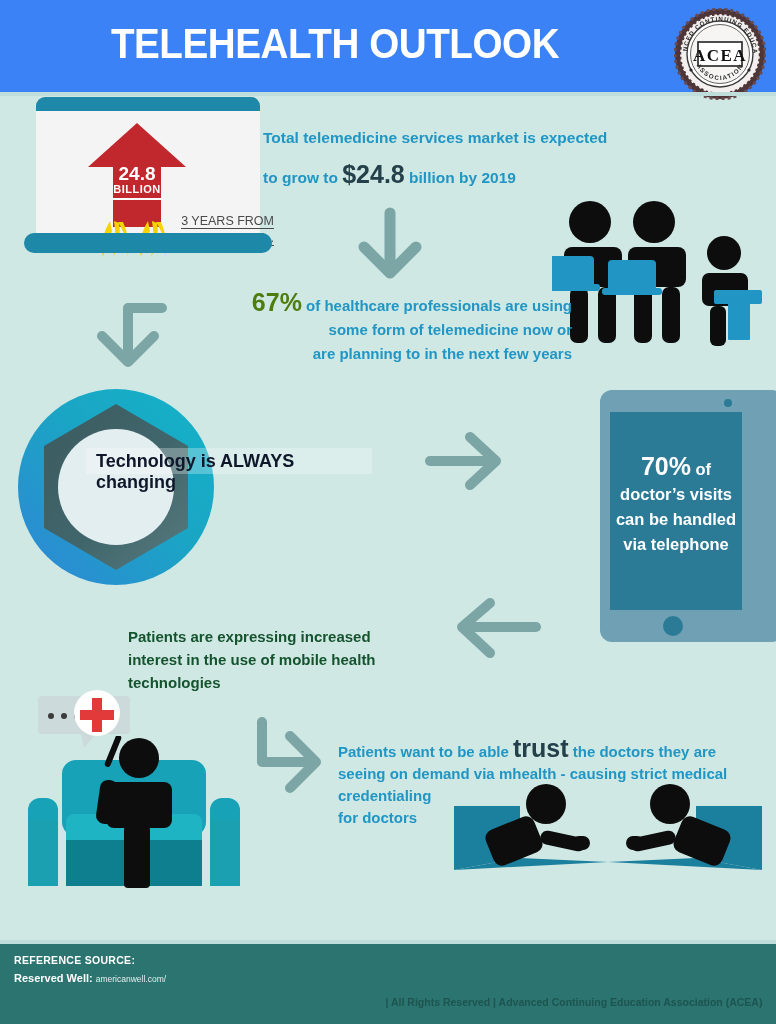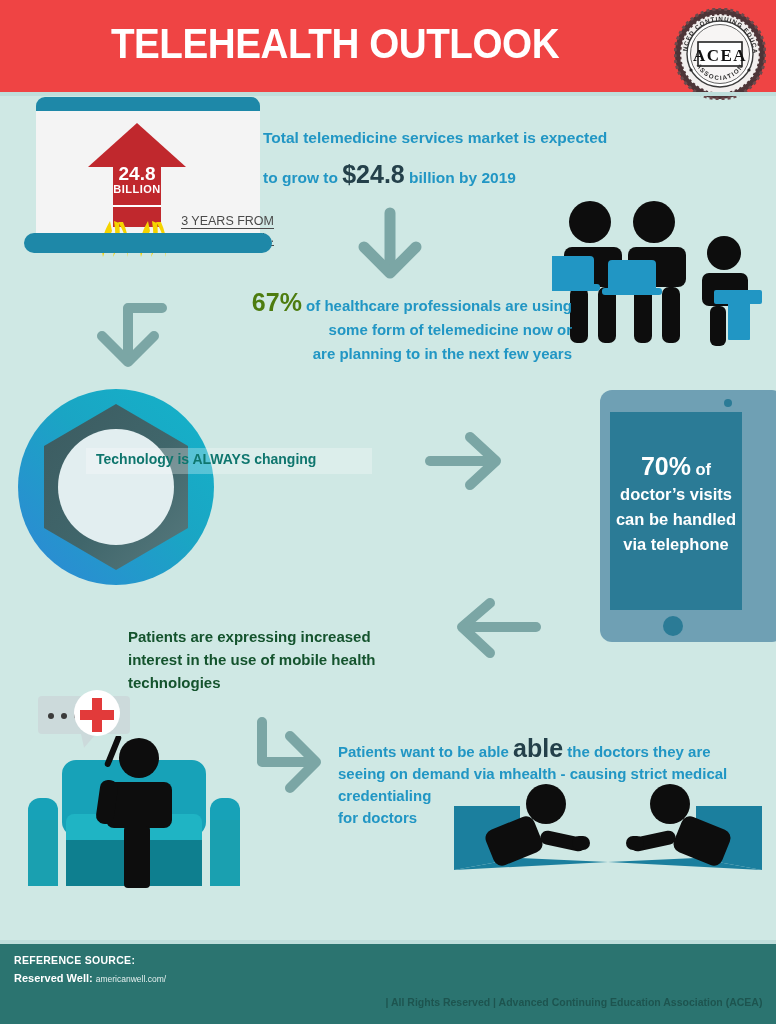--- a/index.html
+++ b/index.html
@@ -5,21 +5,21 @@
   html,body{margin:0;padding:0;}
   body{
     width:776px;height:1024px;overflow:hidden;
     background:#cfe8e4;
     font-family:"Liberation Sans", sans-serif;
     position:relative;
   }
   #page{position:relative;width:776px;height:1024px;background:#cfe8e4;overflow:hidden;}
 
   
-  .header{position:absolute;left:0;top:0;width:776px;height:92px;background:#ef4444;}
+  .header{position:absolute;left:0;top:0;width:776px;height:92px;background:#3b82f6;}
   .header-title{
     position:absolute;left:0;top:20px;width:670px;text-align:center;
     color:#ffffff;font-size:42px;font-weight:bold;letter-spacing:-0.5px;
     font-family:"Liberation Sans", sans-serif;
     transform:scaleX(0.92);transform-origin:center;
   }
   .badge{position:absolute;left:674px;top:8px;width:92px;height:92px;}
   .badge svg{display:block;}
 
   .header-rule{position:absolute;left:0;top:92px;width:776px;height:4px;background:#bfdedb;}
@@ -30,21 +30,21 @@
   .laptop-screen{position:absolute;left:12px;top:14px;width:224px;height:122px;background:#f4f4f4;}
   .laptop-base{position:absolute;left:0;top:136px;width:248px;height:20px;background:#1e88a8;border-radius:10px;}
 
   .arrow-up{position:absolute;left:52px;top:12px;width:98px;height:104px;}
   .arrow-up .shaft{position:absolute;left:25px;top:40px;width:48px;height:64px;background:#c0282d;}
   .arrow-up .head{position:absolute;left:0;top:0;width:0;height:0;
     border-left:49px solid transparent;border-right:49px solid transparent;border-bottom:44px solid #c0282d;}
   .arrow-up .big{position:absolute;left:0;top:40px;width:98px;text-align:center;color:#fff;font-size:19px;font-weight:bold;}
   .arrow-up .small{position:absolute;left:0;top:60px;width:98px;text-align:center;color:#fff;font-size:11px;font-weight:bold;
     letter-spacing:0.5px;}
-  .arrow-up .small span{border-bottom:2px solid #fff;padding-bottom:10px;}
+  .arrow-up .small span{border-bottom:2px solid #fff;padding-bottom:3px;}
   .flames{position:absolute;left:58px;top:108px;width:90px;height:42px;}
   .yrs{position:absolute;left:140px;top:102px;width:98px;color:#4a4a4a;font-size:12.5px;font-weight:normal;
     text-align:right;line-height:17px;}
   .yrs span{border-bottom:1.5px solid #4a4a4a;}
 
   
   .txt-market{position:absolute;left:263px;top:119px;width:360px;color:#2196c4;font-size:15.5px;font-weight:bold;line-height:37px;}
   .txt-market .dark{color:#24404a;font-size:25px;font-weight:bold;}
 
   .txt-67{position:absolute;left:200px;top:290px;width:372px;text-align:right;color:#2196c4;
@@ -56,21 +56,21 @@
   .txt-trust{position:absolute;left:338px;top:737px;width:420px;color:#2196c4;font-size:15px;font-weight:bold;line-height:22px;}
   .txt-trust .big{color:#24404a;font-size:25px;font-weight:bold;}
 
   
   .people{position:absolute;left:552px;top:198px;width:224px;height:152px;}
 
   
   .hexwrap{position:absolute;left:12px;top:388px;width:222px;height:198px;}
   .tech-label{position:absolute;left:86px;top:448px;width:286px;height:26px;
     background:rgba(255,255,255,0.28);}
-  .tech-label span{position:absolute;left:10px;top:3px;color:#0f766e;font-size:14px;font-weight:bold;}
+  .tech-label span{position:absolute;left:10px;top:3px;color:#0f172a;font-size:18px;font-weight:bold;}
 
   
   .phone{position:absolute;left:600px;top:390px;width:152px;height:252px;background:#6fa0b4;border-radius:12px;padding-left:32px;}
   .phone-screen{position:absolute;left:10px;top:22px;width:132px;height:198px;background:#2b7b96;}
   .phone-cam{position:absolute;left:124px;top:9px;width:8px;height:8px;border-radius:50%;background:#2b7b96;}
   .phone-home{position:absolute;left:63px;top:226px;width:20px;height:20px;border-radius:50%;background:#2b7b96;}
   .phone-text{position:absolute;left:4px;top:42px;width:124px;text-align:center;color:#ffffff;
     font-size:16.5px;font-weight:bold;line-height:25px;}
   .phone-text .big{font-size:25px;font-weight:bold;}
 
@@ -314,21 +314,21 @@
   <div class="arrow-svg" style="left:250px;top:714px;">
     <svg width="96" height="80" viewBox="0 0 96 80" aria-hidden="true">
       <g stroke="#7ba6a5" stroke-width="10" stroke-linecap="round" stroke-linejoin="round" fill="none">
         <polyline points="12,8 12,48 62,48"></polyline>
         <polyline points="40,22 66,48 40,74"></polyline>
       </g>
     </svg>
   </div>
 
   <div class="txt-trust">
-    <span>Patients want to be able </span><span class="big">able</span><span> the doctors they are</span><br>
+    <span>Patients want to be able </span><span class="big">trust</span><span> the doctors they are</span><br>
     <span>seeing on demand via mhealth - causing strict medical</span><br>
     <span>credentialing</span><br>
     <span>for doctors</span>
   </div>
 
   <div class="handshake">
     <svg width="320" height="102" viewBox="0 0 320 102" aria-hidden="true">
       <g fill="#1b7f9e">
         <polygon points="6,22 72,22 72,74 6,86"></polygon>
         <polygon points="72,74 160,78 6,86"></polygon>

